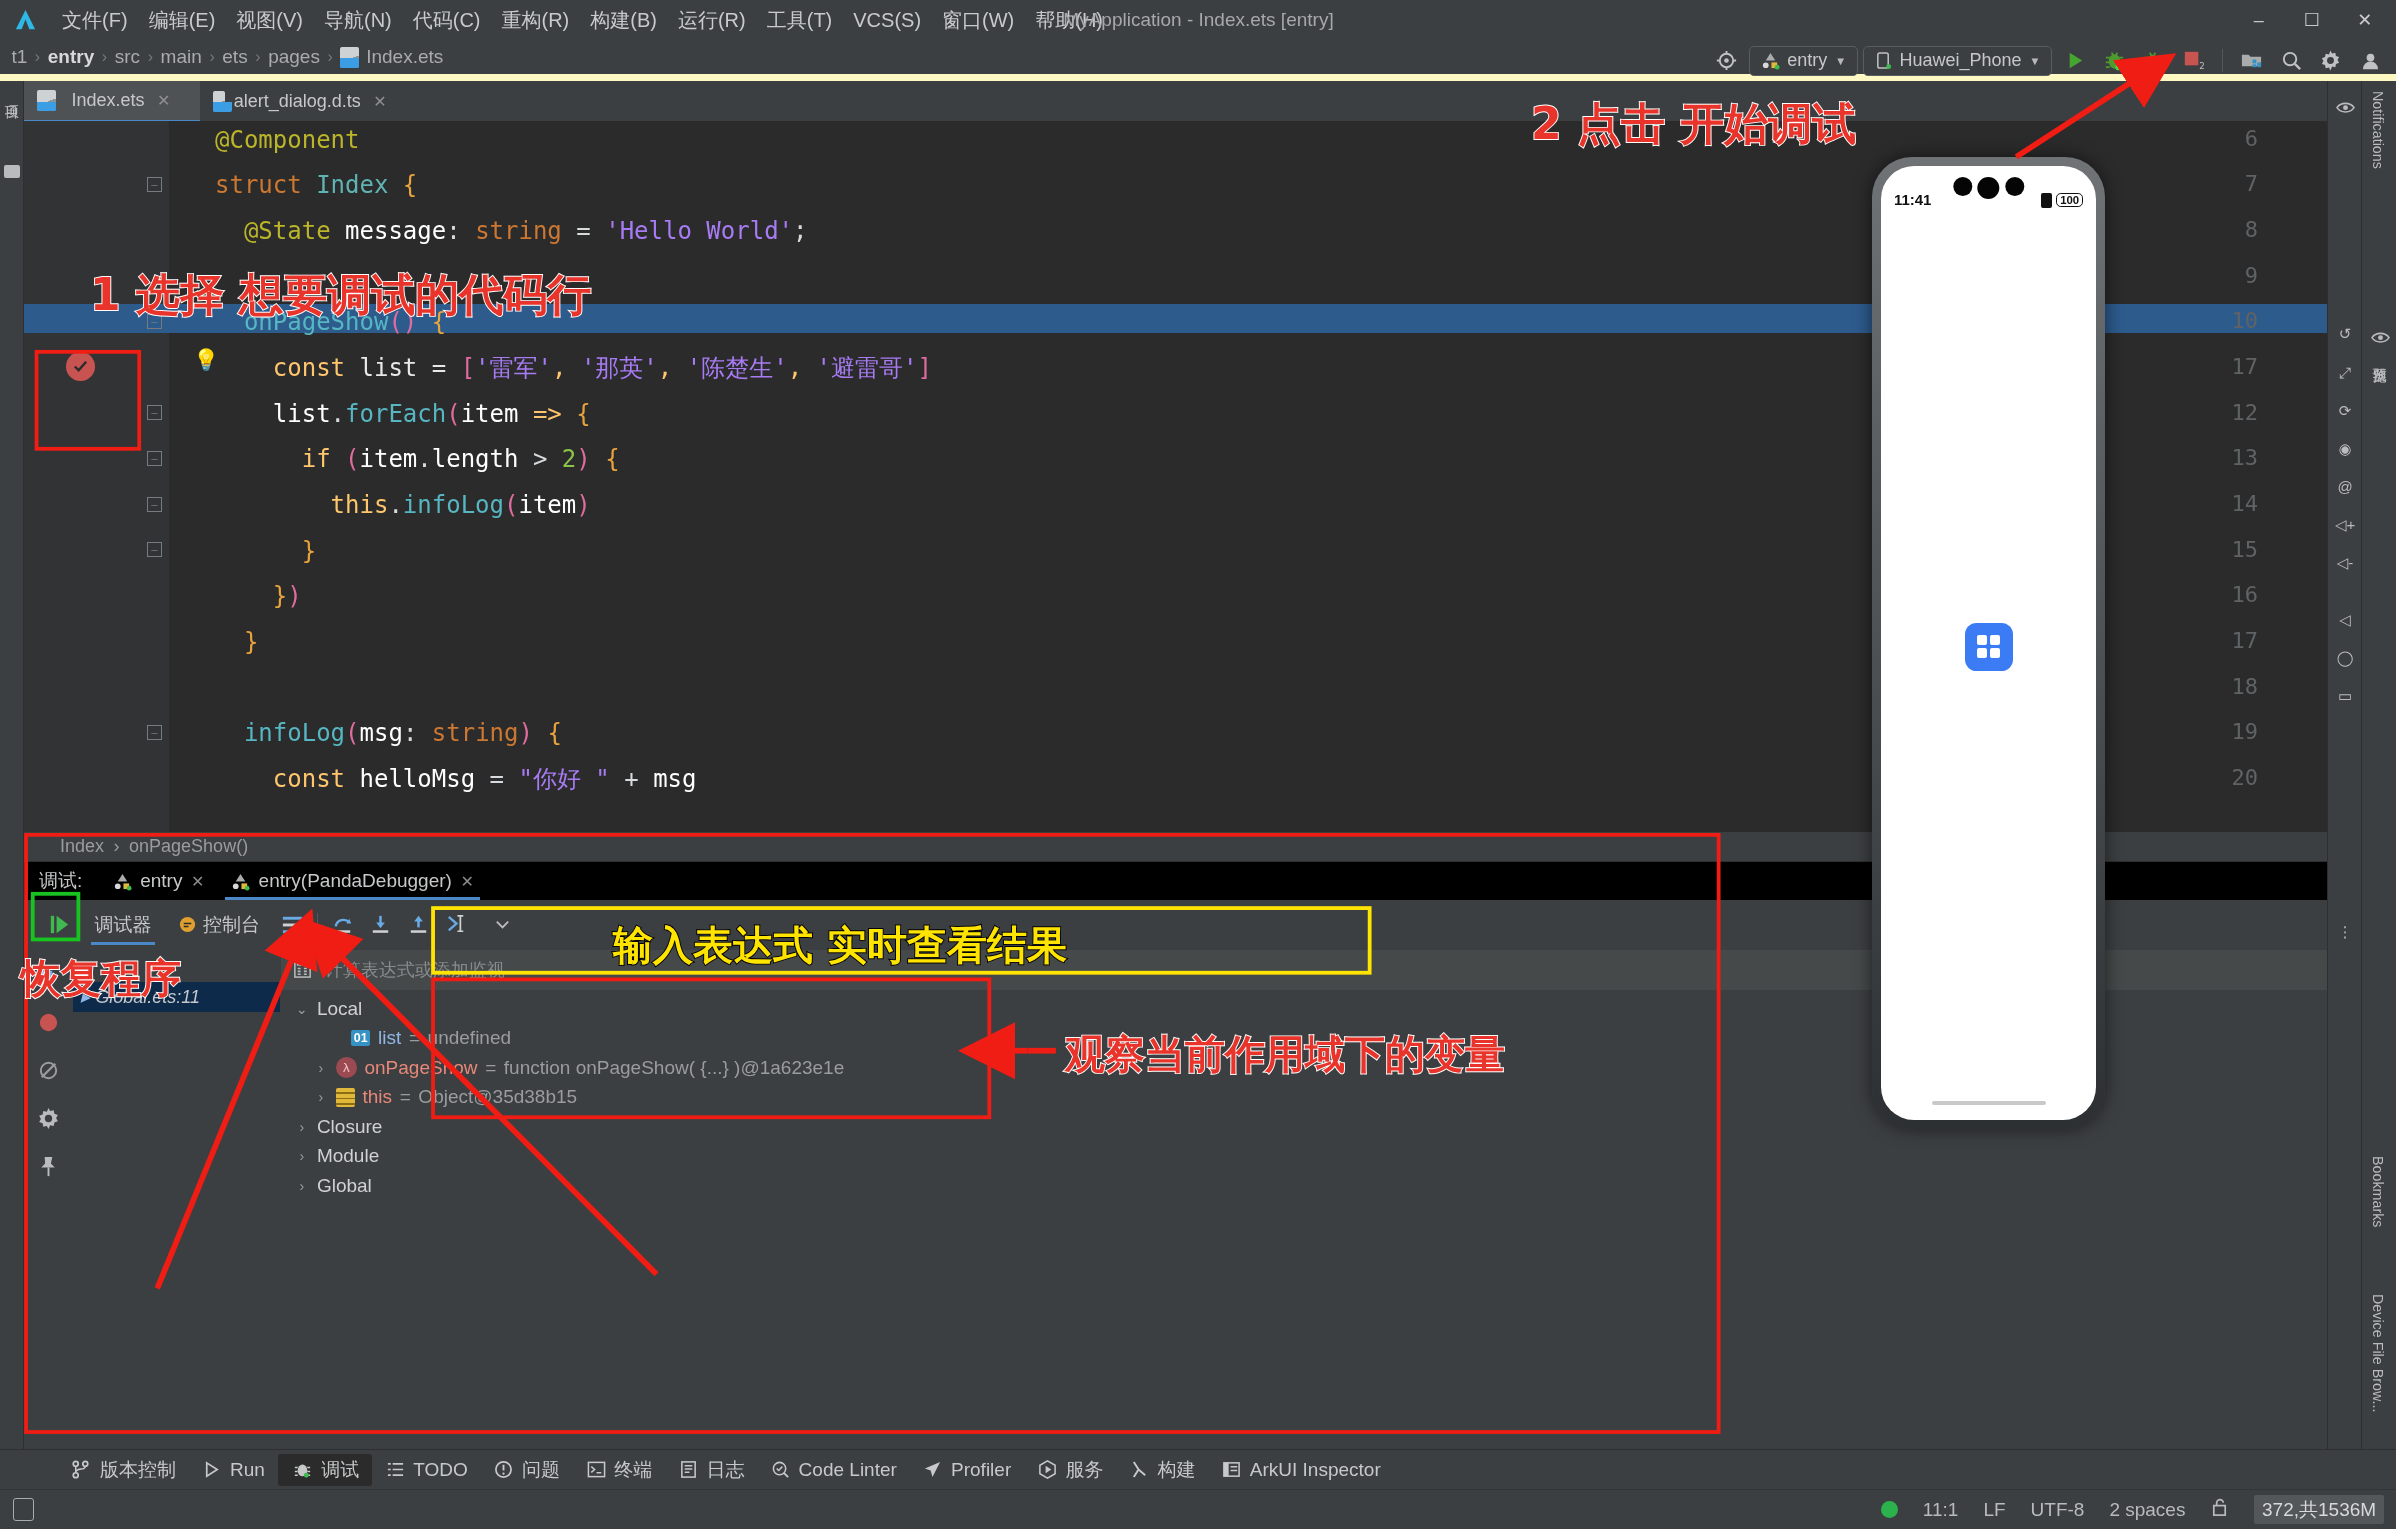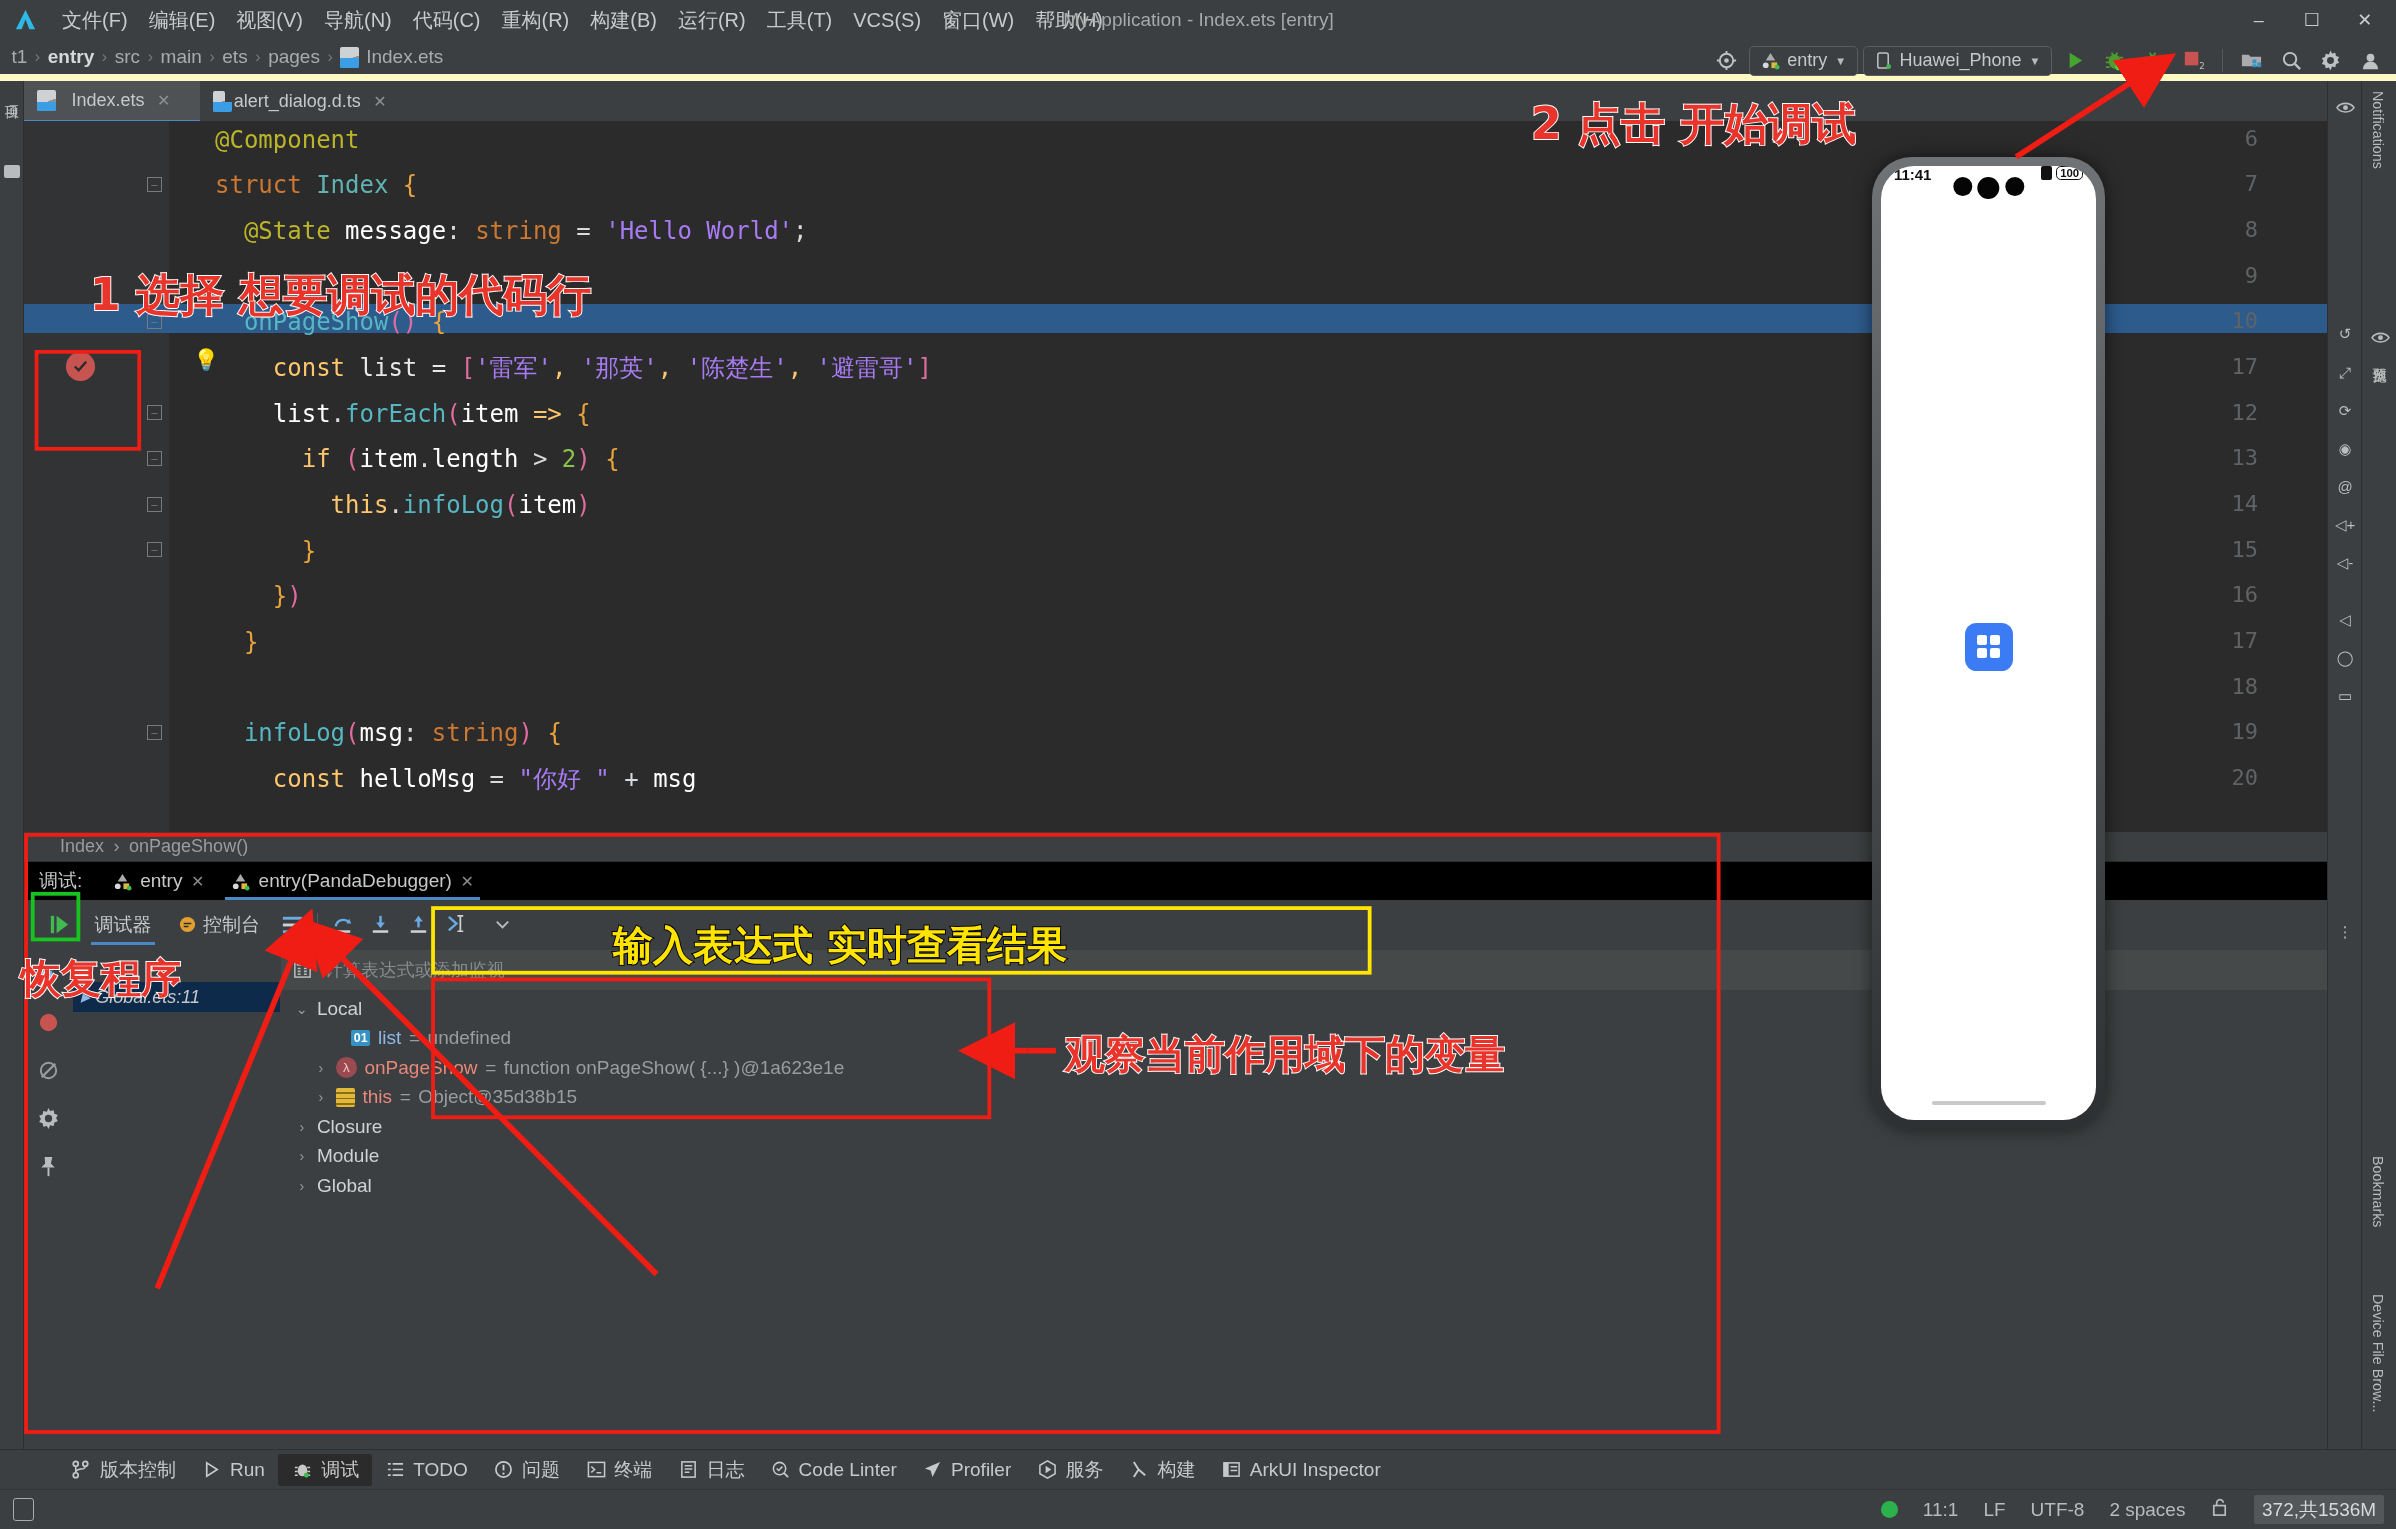--- a/index.html
+++ b/index.html
@@ -188,21 +188,21 @@
   }
   .previewrail .pi { position:absolute; left:7.6px; width:19px;height:19px; color:#b9bbbc; font-size:15px; display:flex;align-items:center;justify-content:center;}
 
   
   .phone {
     position:absolute; left: 1872px; top: 157px; width: 233px; height: 972px;
     border-radius: 40px; background: linear-gradient(180deg,#6f7376,#2d3032);
     padding: 8.6px; box-shadow: 0 0 17px rgba(0,0,0,.55);
   }
   .phone-screen { width:100%; height:100%; border-radius: 33px; background:#ffffff; position:relative; overflow:hidden; }
-  .phone-status { position:absolute; left:0; top:0; width:100%; height:42px; display:flex; align-items:flex-start; justify-content:space-between; padding: 0 13.3px; }
+  .phone-status { position:absolute; left:0; top:0; width:100%; height:42px; display:flex; align-items:flex-end; justify-content:space-between; padding: 0 13.3px; }
   .phone-time { font-size:15px; color:#111; font-weight:600;}
   .phone-cams { position:absolute; left:50%; transform:translateX(-50%); top:11.4px; display:flex; gap:5.7px; }
   .cam { width:19px;height:19px;border-radius:50%;background:#050505;}
   .cam.big{ width:22px;height:22px;}
   .phone-right { display:flex; align-items:center; gap:4.8px; }
   .batt { border:1.9px solid #111; border-radius:4.8px; font-size:11.4px; padding:0 2.9px 0 2.9px; color:#111; font-weight:700;}
   .sim { width:10.5px;height:14.3px;background:#111;border-radius:1.9px; position:relative;}
   .app-tile {
     position:absolute; left:50%; top:457px; transform:translateX(-50%);
     width:48px; height:48px; border-radius:11.4px; background:#3b7cf5;

